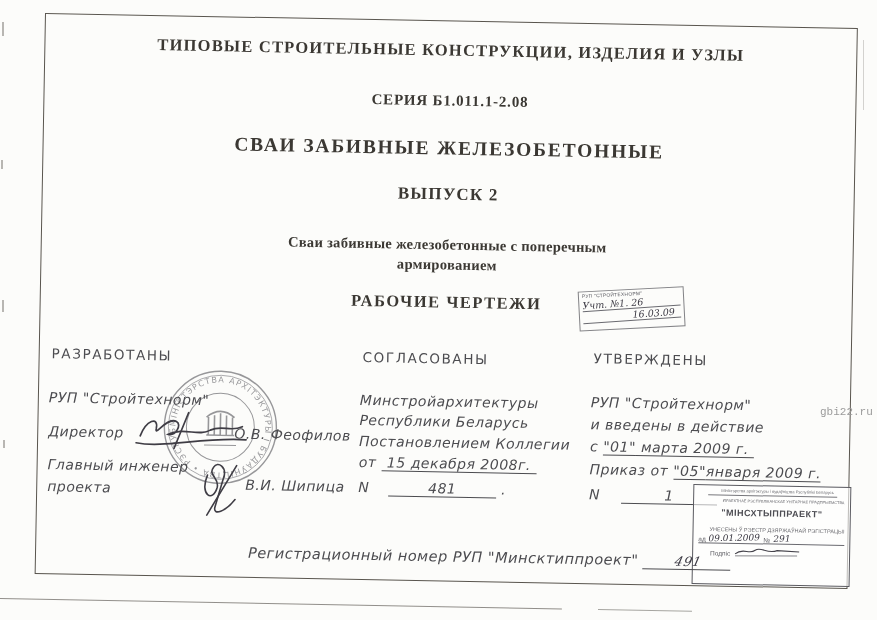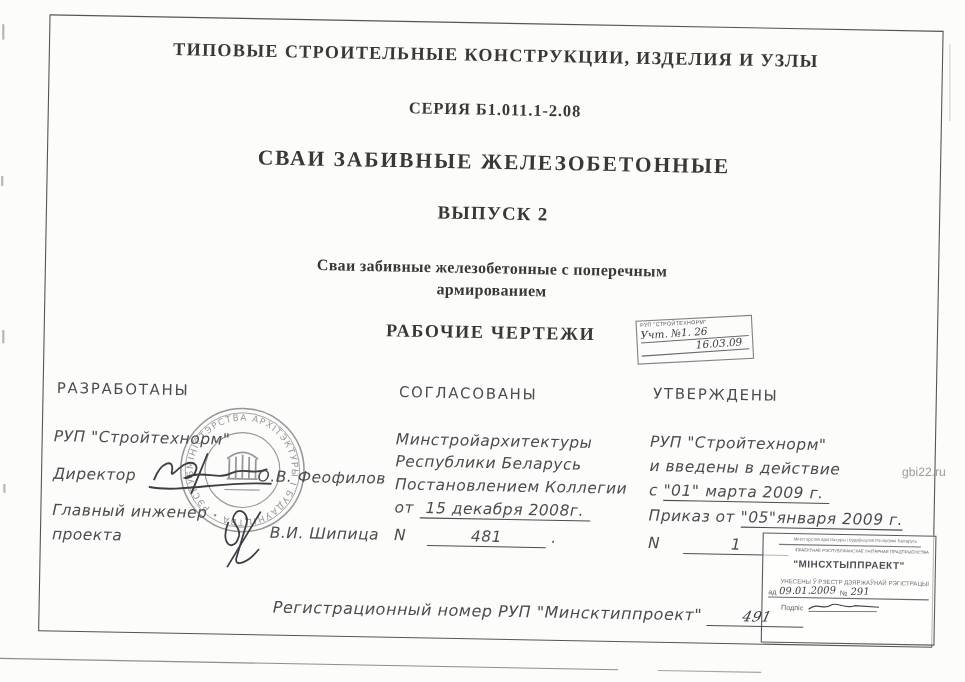--- a/index.html
+++ b/index.html
@@ -40,22 +40,22 @@
   .reg-stamp { position:absolute; left:656px; top:458px; width:158px; height:100px;
                border:1.3px solid #5a5a60; padding:2px 3px; color:#5c5c62; background:rgba(255,255,255,.6); }
   .tiny { font-size:6px; white-space:nowrap; display:block; text-align:center; transform-origin:50% 50%; color:#6f6f74; }
   .s68 { transform:scale(.68); } .s65 { transform:scale(.65); } .s85 { transform:scale(.85); }
   .reg-div { border-top:1px solid #77777c; width:86%; margin:1px auto 2px; }
   .reg-org { font-size:9px; font-weight:bold; letter-spacing:.5px; text-align:center; margin-top:4px; color:#4e4e54; }
   .reg-fill { font-size:6.5px; margin:8px 2px 0; color:#6f6f74; }
   .reg-hand-row { font-size:9px; margin:0 2px; border-bottom:1px solid #6a6a70; display:flex; gap:3px; align-items:flex-end; }
   .reg-sign-row { font-size:6.5px; margin:1px 14px 0; display:flex; gap:3px; align-items:flex-end; }
 
-  .watermark { position:absolute; left:820px; top:424px; font-size:11px; color:#9b9b9b;
-               font-family:Liberation Sans, sans-serif; z-index:5; }
+  .watermark { position:absolute; left:820px; top:406px; font-size:11px; color:#9b9b9b;
+               font-family:Liberation Mono, monospace; z-index:5; }
 
   
   .edge-line { position:absolute; background:#6d6a64; height:1.4px; transform-origin:0 0; }
   .speck { position:absolute; background:#b8b6b2; }
 
   svg { position:absolute; overflow:visible; }
 </style>
 </head>
 <body>
 

